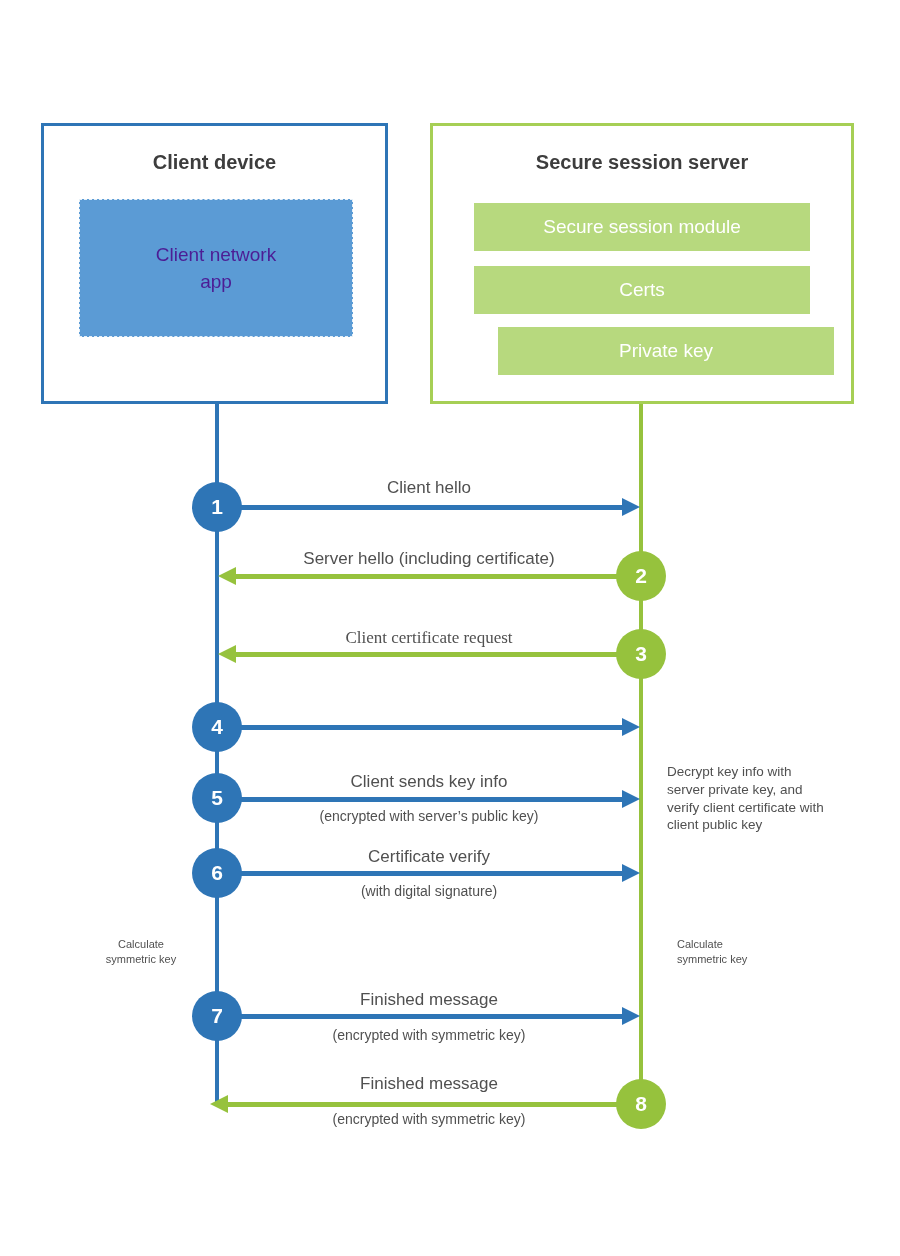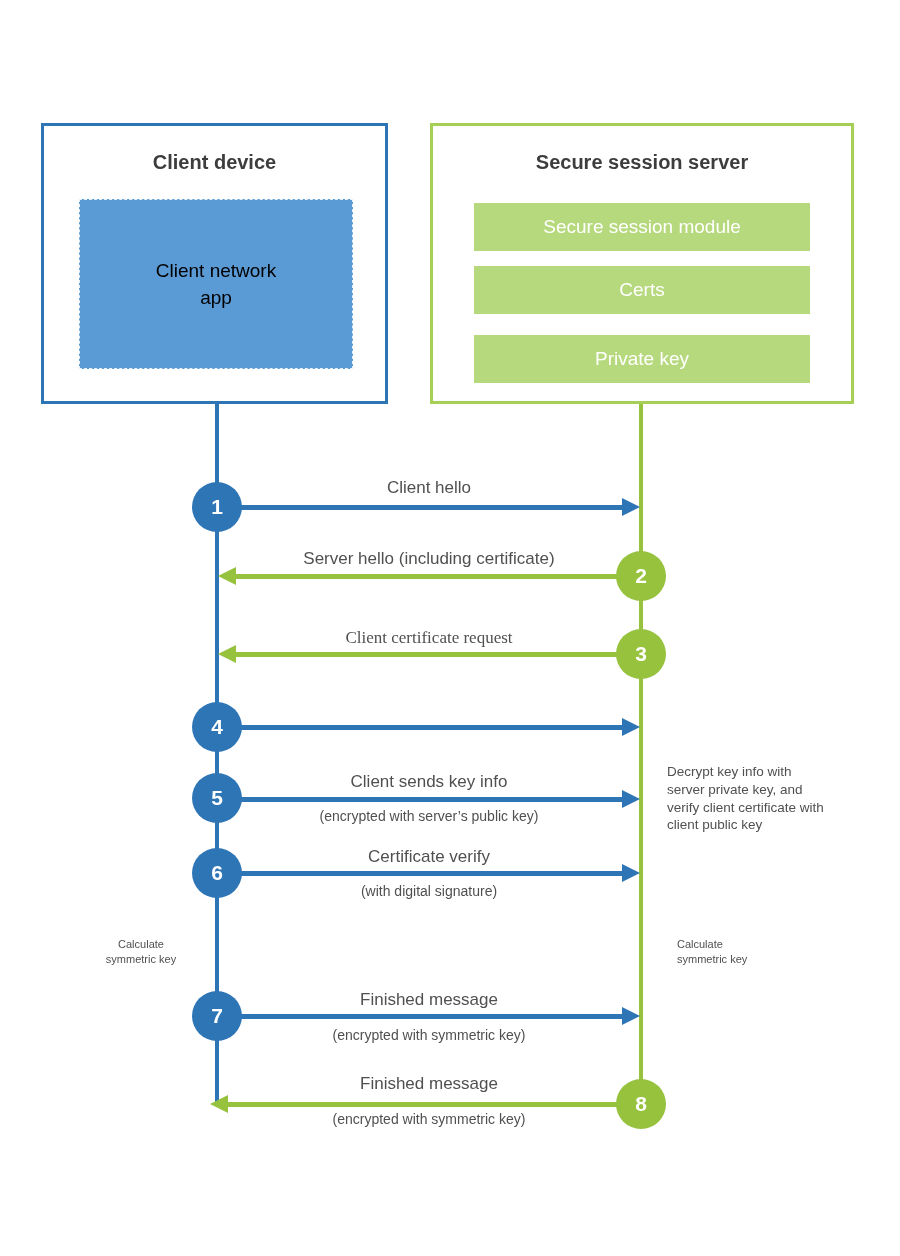--- a/index.html
+++ b/index.html
@@ -13,24 +13,24 @@
   }
   
   .entity-box{position:absolute;top:123px;height:281px;background:#ffffff;box-sizing:border-box;}
   .entity-box.client{left:41px;width:347px;border:3px solid #2e75b6;}
   .entity-box.server{left:430px;width:424px;border:3px solid #a6cf55;}
   .entity-title{
     position:absolute;left:0;right:0;top:25px;text-align:center;
     font-size:20px;font-weight:bold;color:#3d3d3d;
   }
   .client-app{
-    position:absolute;left:35px;top:73px;width:274px;height:170px;
+    position:absolute;left:35px;top:73px;width:274px;height:138px;
     background:#5b9bd5;border:1px dashed rgba(255,255,255,0.85);box-sizing:border-box;
     display:flex;flex-direction:column;align-items:center;justify-content:center;
-    color:#000000;font-size:19px;line-height:27px;text-align:center;
+    color:#4c1d95;font-size:19px;line-height:27px;text-align:center;
   }
   .server-bar{
     position:absolute;left:41px;width:336px;height:48px;background:#b7d97e;
     color:#ffffff;font-size:19px;display:flex;align-items:center;justify-content:center;
   }
   
   .lifeline{position:absolute;width:4px;z-index:1;}
   .lifeline.blue{background:#2e75b6;left:215px;top:404px;height:699px;}
   .lifeline.green{background:#96c23d;left:639px;top:404px;height:700px;}
   
@@ -80,21 +80,21 @@
     <div class="client-app">
       <div>Client network</div>
       <div>app</div>
     </div>
   </div>
 
   <div class="entity-box server">
     <div class="entity-title">Secure session server</div>
     <div class="server-bar" style="top:77px;">Secure session module</div>
     <div class="server-bar" style="top:140px;">Certs</div>
-    <div class="server-bar" style="top:209px;">Private key</div>
+    <div class="server-bar" style="top:201px;margin-left:24px;">Private key</div>
   </div>
 
   <div class="lifeline blue"></div>
   <div class="lifeline green"></div>
 
   <div class="arrow blue right" style="left:217px;top:505px;width:422px;">
     <div class="shaft"></div>
     <div class="head"></div>
   </div>
   <div class="circle blue" style="left:192px;top:482px;">1</div>

